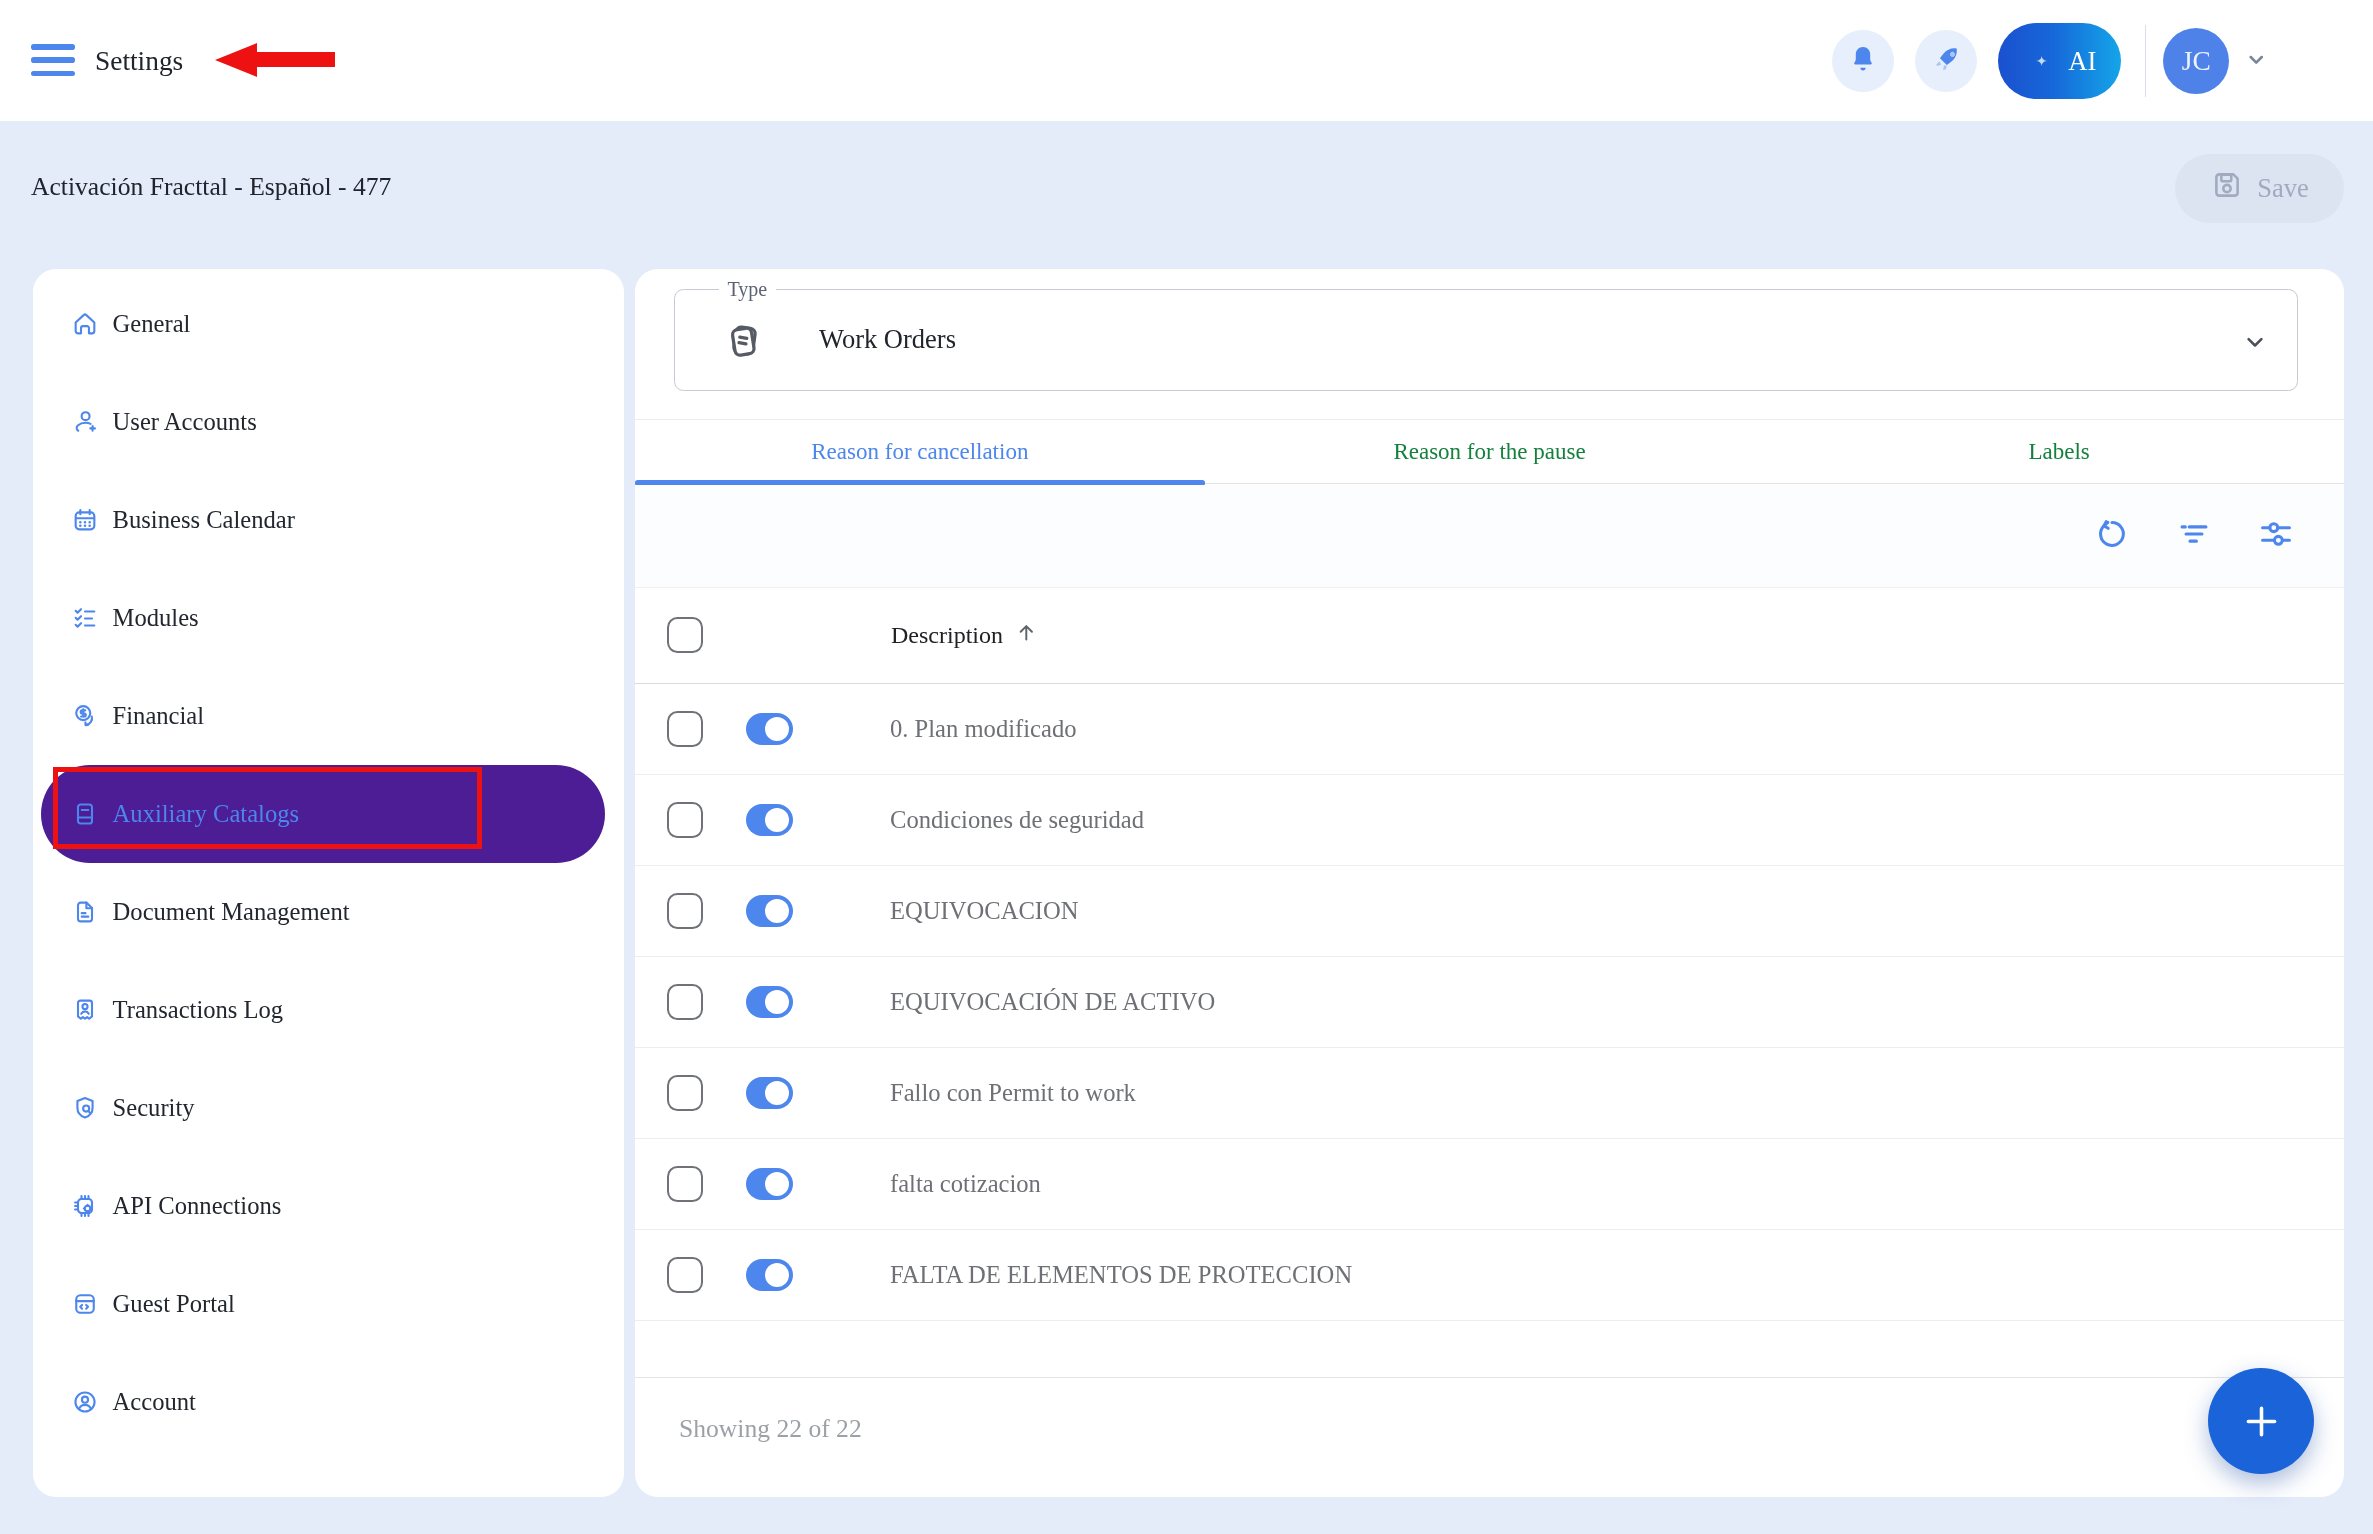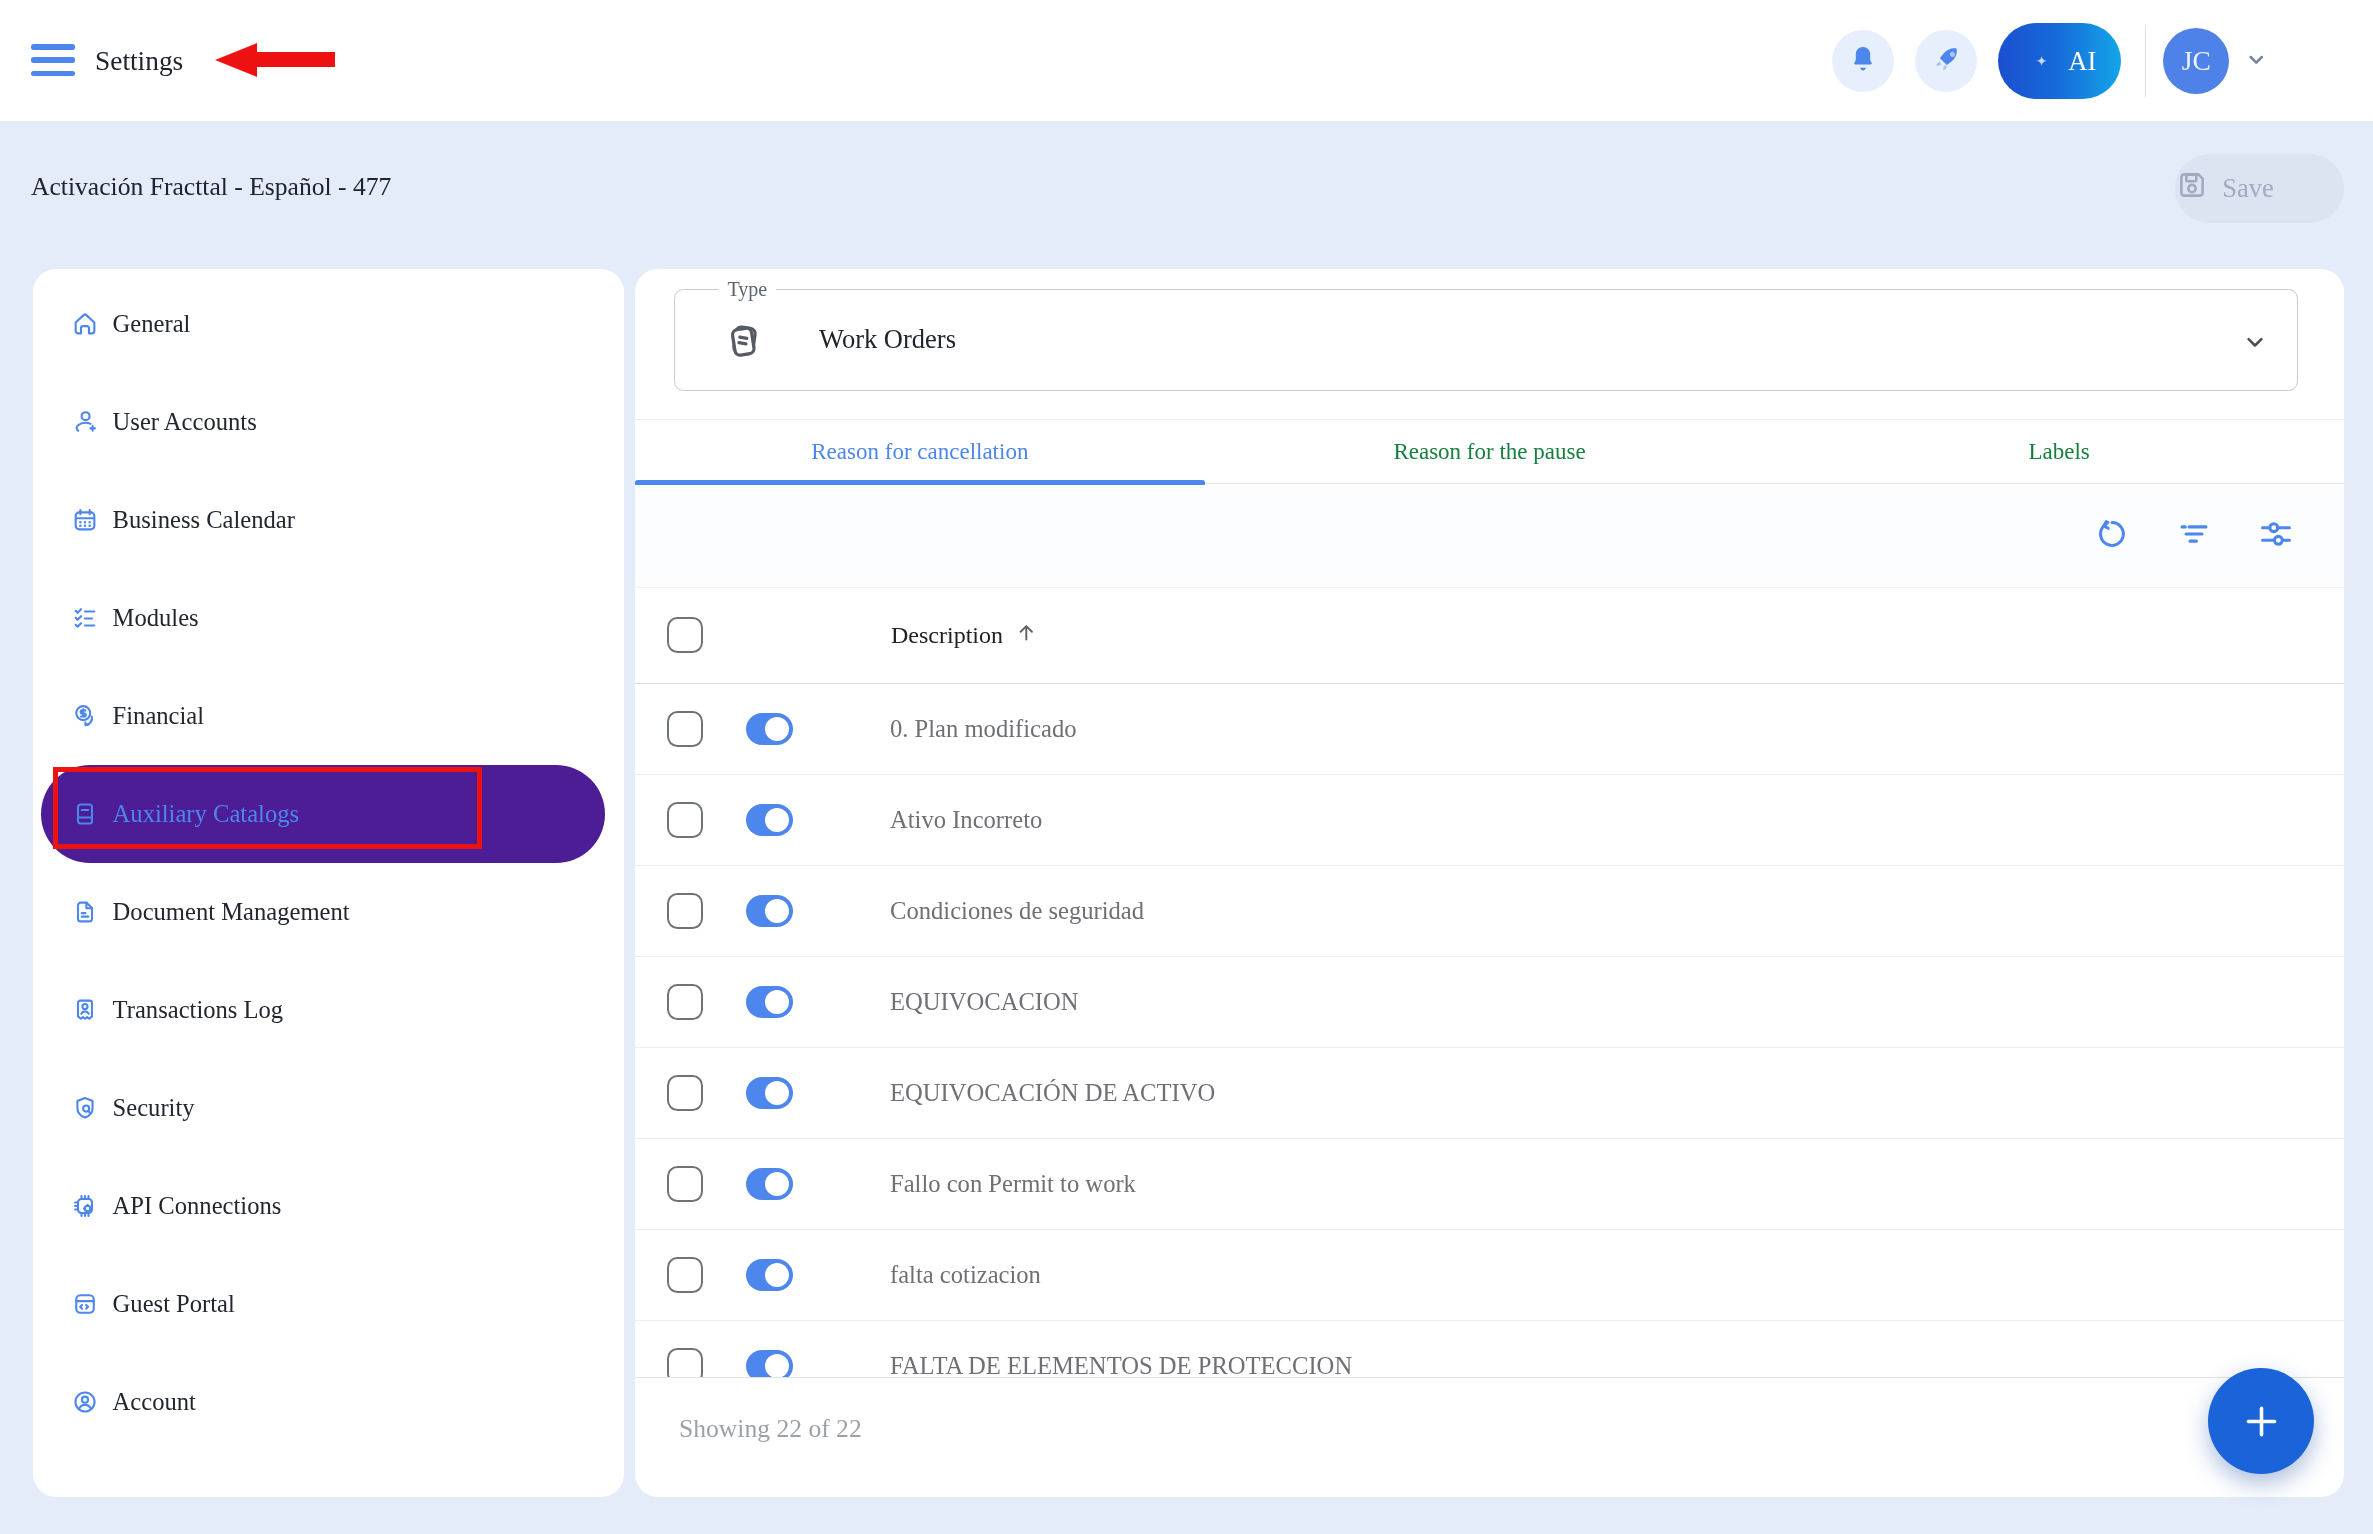--- a/index.html
+++ b/index.html
@@ -22,21 +22,21 @@
   .ai-pill { width:123px; height:76px; border-radius:38px; background:linear-gradient(90deg,#1b50cf 0%,#1668d9 45%,#14a5e8 100%);
     color:#ffffff; display:flex; align-items:center; justify-content:flex-end; padding-right:24.6px; font-size:26.5px; cursor:pointer; position:relative; }
   .ai-sparkle { position:absolute; left:38px; top:30px; font-size:14px; opacity:.75; }
   .top-divider { width:0.9px; height:72px; background:#d9dee8; margin:0 17px 0 24.6px; }
   .avatar { width:66px; height:66px; border-radius:50%; background:#4f82e9; color:#eef3fd; font-size:27.4px; display:flex; align-items:center; justify-content:center; cursor:pointer; }
   .avatar-chevron { margin-left:13.2px; cursor:pointer; display:flex; align-items:center; }
 
   
   .breadcrumb { position:absolute; left:31px; top:172px; font-size:25.6px; color:#20242c; }
   .save-btn { position:absolute; left:2175px; top:154px; width:169px; height:69px; border-radius:35px; background:#dce3f1;
-    display:flex; align-items:center; gap:13.2px; color:#a1aabf; font-size:26.5px; cursor:default; }
+    display:flex; align-items:center; justify-content:center; gap:13.2px; color:#a1aabf; font-size:26.5px; cursor:default; }
 
   
   .card { position:absolute; background:#ffffff; border-radius:23px;padding-left:28px; }
   .sidebar { left:33px; top:269px; width:591px; height:1228px; }
   .main { left:635px; top:269px; width:1709px; height:1228px; }
 
   
   .side-list { position:absolute; left:0; top:5.7px; width:591px; }
   .side-item { position:relative; height:98px; margin:0 19px 0 7.6px; border-radius:49px; display:flex; align-items:center; padding-left:30px; cursor:pointer; }
   .side-item .s-icon { width:28px; height:28px; margin-right:14px; flex:0 0 28px; display:flex; align-items:center; justify-content:center; }
@@ -356,27 +356,20 @@
         <span class="toggle">
             <span class="knob"></span>
           </span>
         <span class="t-desc">0. Plan modificado</span>
       </div>
       <div class="trow">
         <span class="cb"></span>
         <span class="toggle">
             <span class="knob"></span>
           </span>
-        <span class="t-desc">Ativo Incorreto</span>
-      </div>
-      <div class="trow">
-        <span class="cb"></span>
-        <span class="toggle">
-            <span class="knob"></span>
-          </span>
         <span class="t-desc">Condiciones de seguridad</span>
       </div>
       <div class="trow">
         <span class="cb"></span>
         <span class="toggle">
             <span class="knob"></span>
           </span>
         <span class="t-desc">EQUIVOCACION</span>
       </div>
       <div class="trow">

